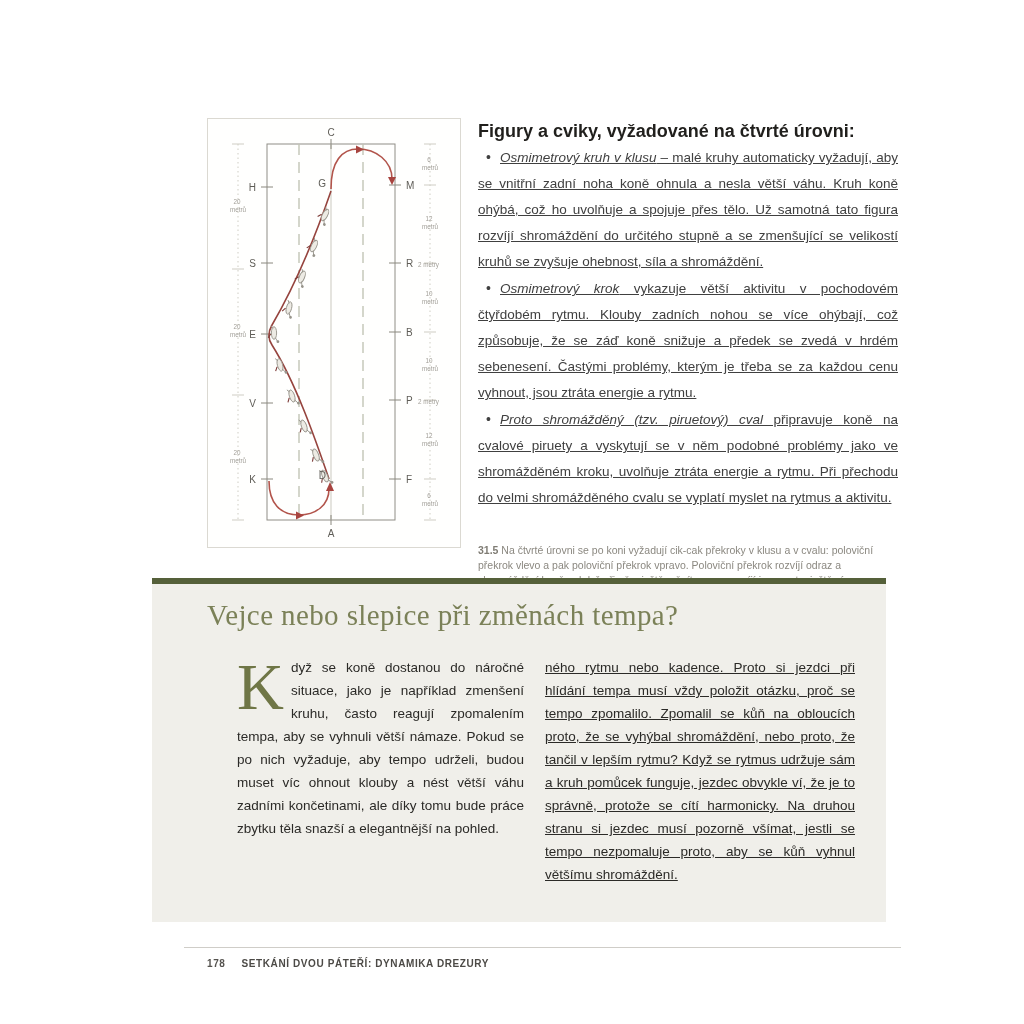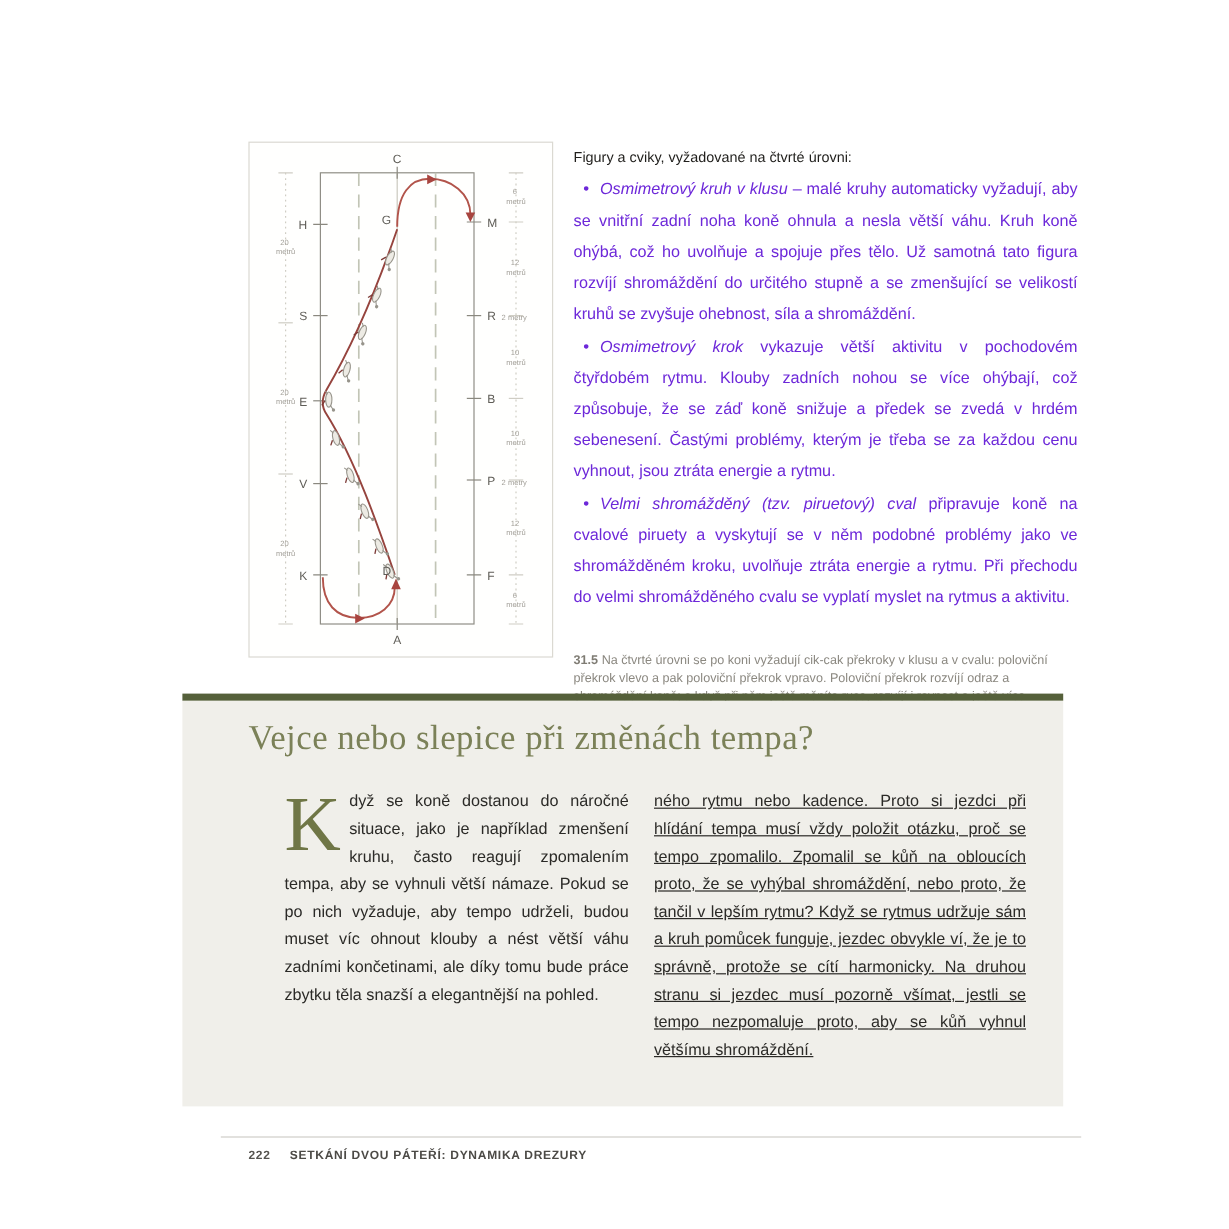--- a/index.html
+++ b/index.html
@@ -6,22 +6,22 @@
   #page{position:relative;width:1024px;height:1024px;background:#ffffff;overflow:hidden;
         font-family:"Liberation Sans",sans-serif;color:#2b2a27;}
 
   
   #diagram-box{position:absolute;left:207px;top:118px;width:252px;height:428px;
                background:#fffffe;border:1px solid #dbd9d2;box-sizing:content-box;}
   #diagram-box svg{display:block;}
 
   
   #figures-block{position:absolute;left:478px;top:118px;width:420px;}
-  #figures-block .fb-heading{font-size:12px;font-weight:normal;line-height:26px;margin:0;color:#201f1c;}
-  #figures-block p.bullet{margin:0;font-size:13.5px;line-height:26px;text-align:justify;color:#6d28d9;}
+  #figures-block .fb-heading{font-size:18px;font-weight:bold;line-height:26px;margin:0;color:#201f1c;}
+  #figures-block p.bullet{margin:0;font-size:13.5px;line-height:26px;text-align:justify;color:#404040;text-decoration:underline;}
   .bullet .dot{display:inline-block;width:22px;padding-left:8px;box-sizing:border-box;}
   .bullet .dot::before{content:"\2022";font-size:14px;}
   .it{font-style:italic;}
 
   #caption{margin-top:32px;width:398px;font-size:10.5px;line-height:15px;color:#8b8880;text-align:left;}
   #caption .capnum{font-weight:bold;color:#7f7c74;}
 
   
   #article{position:absolute;left:152px;top:578px;width:734px;}
   #article .bar{height:6px;background:#55603a;}
@@ -185,21 +185,21 @@
 
   <div id="figures-block">
     <p class="fb-heading">Figury a cviky, vyžadované na čtvrté úrovni:</p>
     <p class="bullet">
       <span class="dot"></span><span class="it">Osmimetrový kruh v klusu</span><span> – malé kruhy automaticky vyžadují, aby se vnitřní zadní noha koně ohnula a nesla větší váhu. Kruh koně ohýbá, což ho uvolňuje a spojuje přes tělo. Už samotná tato figura rozvíjí shromáždění do určitého stupně a se zmenšující se velikostí kruhů se zvyšuje ohebnost, síla a shromáždění.</span>
     </p>
     <p class="bullet">
       <span class="dot"></span><span class="it">Osmimetrový krok</span><span> vykazuje větší aktivitu v pochodovém čtyřdobém rytmu. Klouby zadních nohou se více ohýbají, což způsobuje, že se záď koně snižuje a předek se zvedá v hrdém sebenesení. Častými problémy, kterým je třeba se za každou cenu vyhnout, jsou ztráta energie a rytmu.</span>
     </p>
     <p class="bullet">
-      <span class="dot"></span><span class="it">Velmi shromážděný (tzv. piruetový) cval</span><span> připravuje koně na cvalové piruety a vyskytují se v něm podobné problémy jako ve shromážděném kroku, uvolňuje ztráta energie a rytmu. Při přechodu do velmi shromážděného cvalu se vyplatí myslet na rytmus a aktivitu.</span>
+      <span class="dot"></span><span class="it">Proto shromážděný (tzv. piruetový) cval</span><span> připravuje koně na cvalové piruety a vyskytují se v něm podobné problémy jako ve shromážděném kroku, uvolňuje ztráta energie a rytmu. Při přechodu do velmi shromážděného cvalu se vyplatí myslet na rytmus a aktivitu.</span>
     </p>
     <div id="caption">
       <span class="capnum">31.5</span><span> Na čtvrté úrovni se po koni vyžadují cik-cak překroky v klusu a v cvalu: poloviční překrok vlevo a pak poloviční překrok vpravo. Poloviční překrok rozvíjí odraz a shromáždění koně; a když při něm ještě měníte ruce, rozvíjí i rovnost a ještě více odrazu a shromáždění.</span>
     </div>
   </div>
 
   <div id="article">
     <div class="bar"></div>
     <div class="panel">
       <h1>Vejce nebo slepice při změnách tempa?</h1>
@@ -211,16 +211,16 @@
         </div>
         <div class="col col-right">
           <p>ného rytmu nebo kadence. Proto si jezdci při hlídání tempa musí vždy položit otázku, proč se tempo zpomalilo. Zpomalil se kůň na obloucích proto, že se vyhýbal shromáždění, nebo proto, že tančil v lepším rytmu? Když se rytmus udržuje sám a kruh pomůcek funguje, jezdec obvykle ví, že je to správně, protože se cítí harmonicky. Na druhou stranu si jezdec musí pozorně všímat, jestli se tempo nezpomaluje proto, aby se kůň vyhnul většímu shromáždění.</p>
         </div>
       </div>
     </div>
   </div>
 
   <div id="footer-rule"></div>
   <div id="footer">
-    <span class="pgnum">222</span><span>SETKÁNÍ DVOU PÁTEŘÍ: DYNAMIKA DREZURY</span>
+    <span class="pgnum">178</span><span>SETKÁNÍ DVOU PÁTEŘÍ: DYNAMIKA DREZURY</span>
   </div>
 
 </div>
 
 </body></html>

